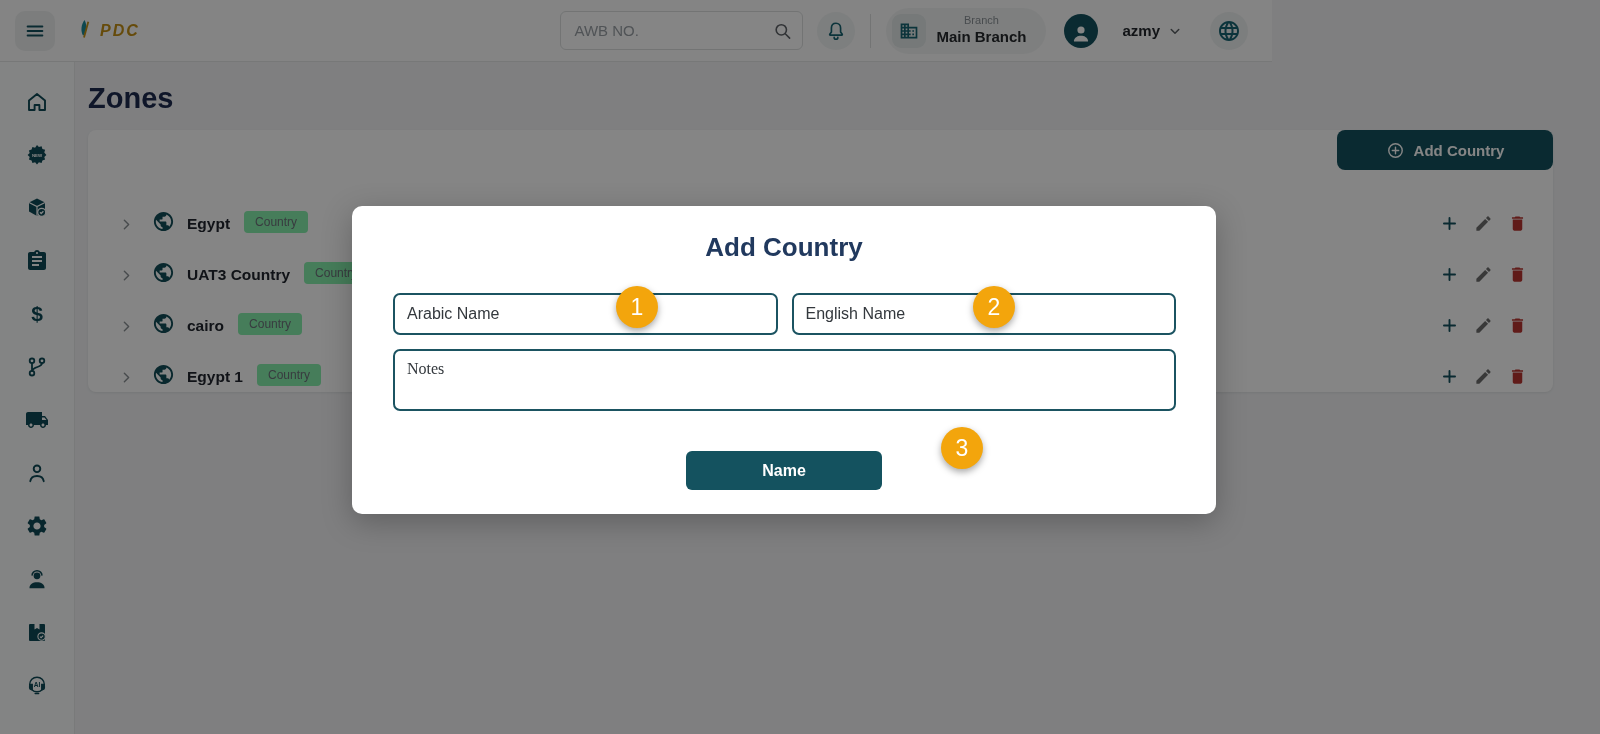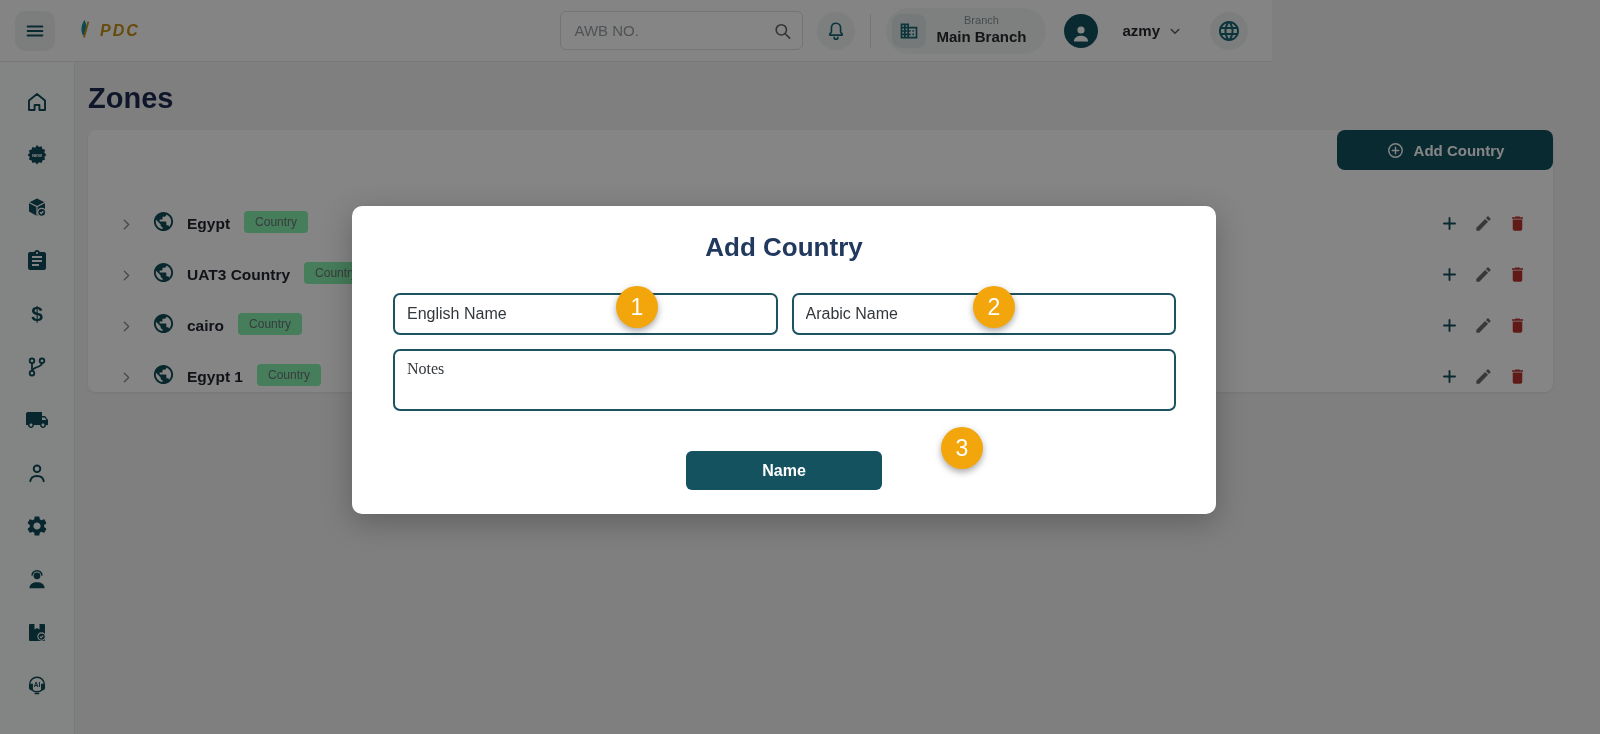--- a/index.html
+++ b/index.html
@@ -390,22 +390,22 @@
   </div>
 </div>
   </section>
 </main>
 
 <div class="overlay"></div>
 
 <div class="modal">
   <div class="modal-title">Add Country</div>
   <div class="fields">
+    <input type="text" placeholder="Arabic Name" style="">
     <input type="text" placeholder="English Name" style="">
-    <input type="text" placeholder="Arabic Name" style="">
   </div>
   <textarea class="notes" placeholder="Notes" style=""></textarea>
   <div class="modal-actions">
     <button>Name</button>
   </div>
 </div>
 
 <div class="anno anno-1">1</div>
 <div class="anno anno-2">2</div>
 <div class="anno anno-3">3</div>

